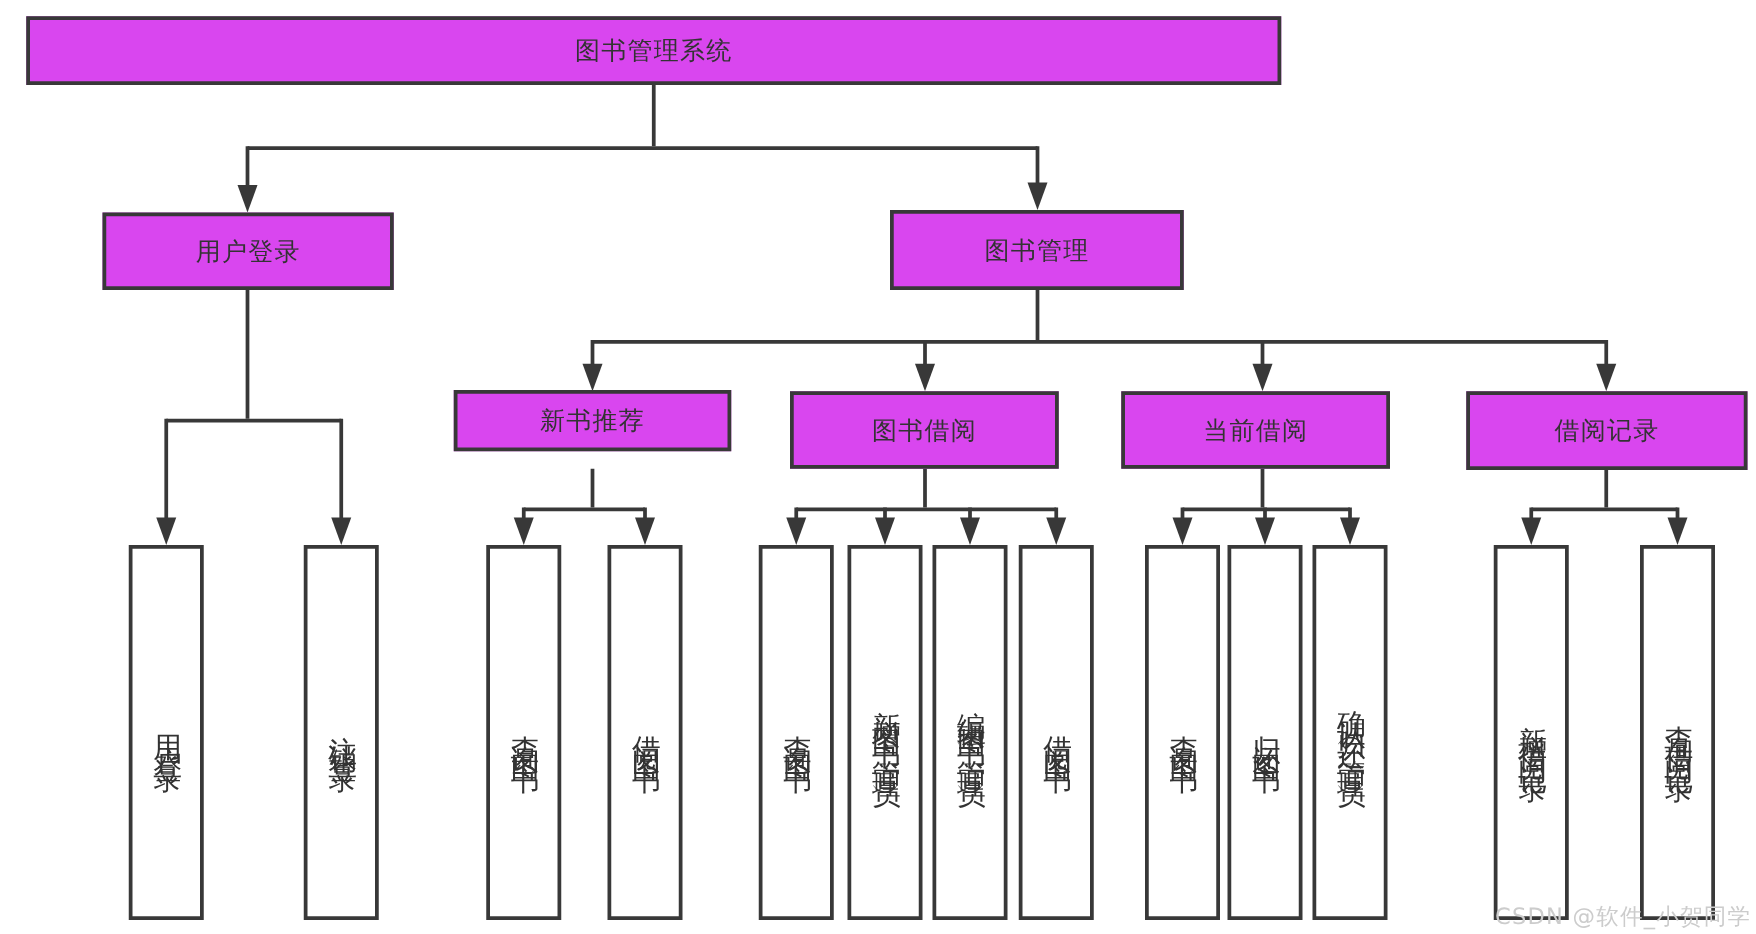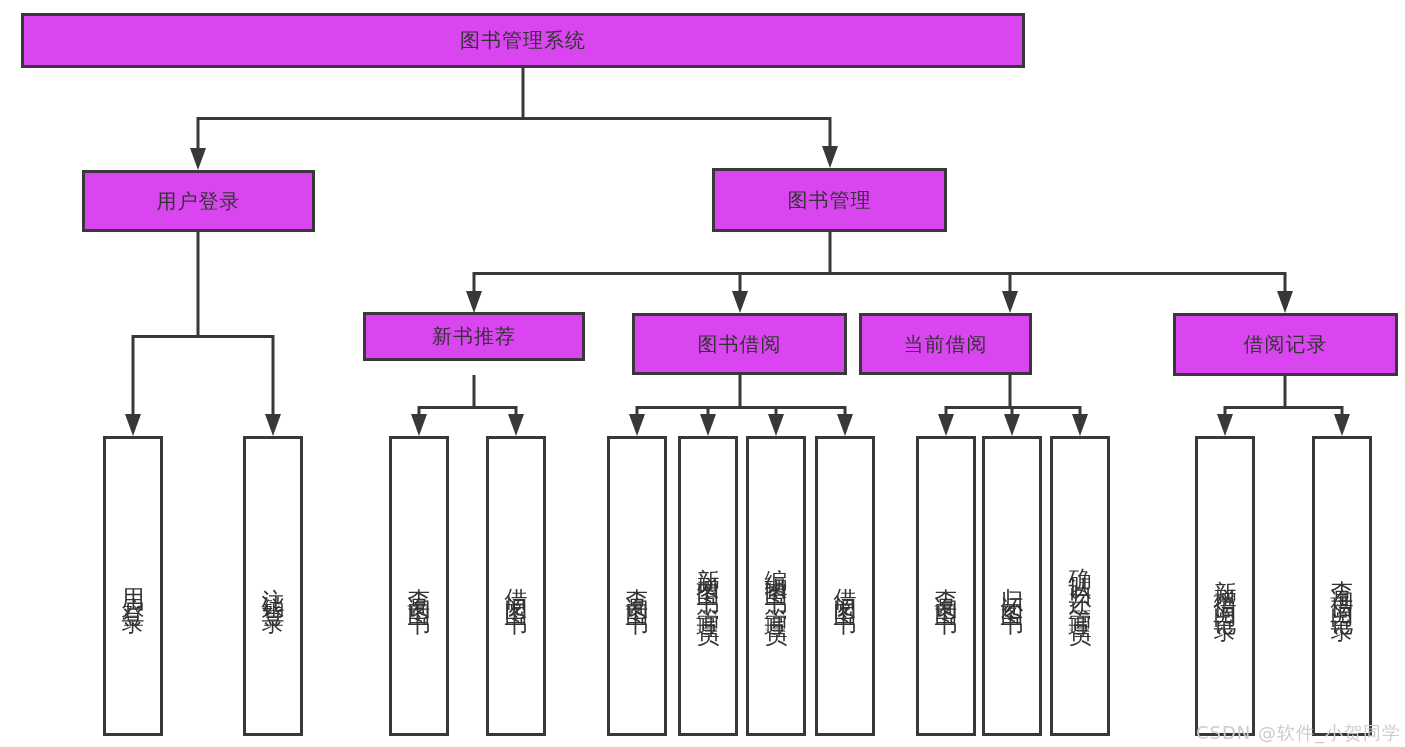--- a/index.html
+++ b/index.html
@@ -144,21 +144,21 @@
   <div class="hbox" style="left:712px;top:168px;width:235px;height:64px">
     <span class="hlbl">图书管理</span>
   </div>
 
   <div class="hbox" style="left:363px;top:312px;width:222px;height:49px">
     <span class="hlbl">新书推荐</span>
   </div>
   <div class="hbox" style="left:632px;top:313px;width:215px;height:62px">
     <span class="hlbl">图书借阅</span>
   </div>
-  <div class="hbox" style="left:859px;top:313px;width:173px;height:62px">
+  <div class="hbox" style="left:897px;top:313px;width:215px;height:62px">
     <span class="hlbl">当前借阅</span>
   </div>
   <div class="hbox" style="left:1173px;top:313px;width:225px;height:63px">
     <span class="hlbl">借阅记录</span>
   </div>
 
   <div class="vbox" style="left:103px;top:436px;width:60px;height:300px">
     <span class="vlbl">用户登录</span>
   </div>
   <div class="vbox" style="left:243px;top:436px;width:60px;height:300px">

